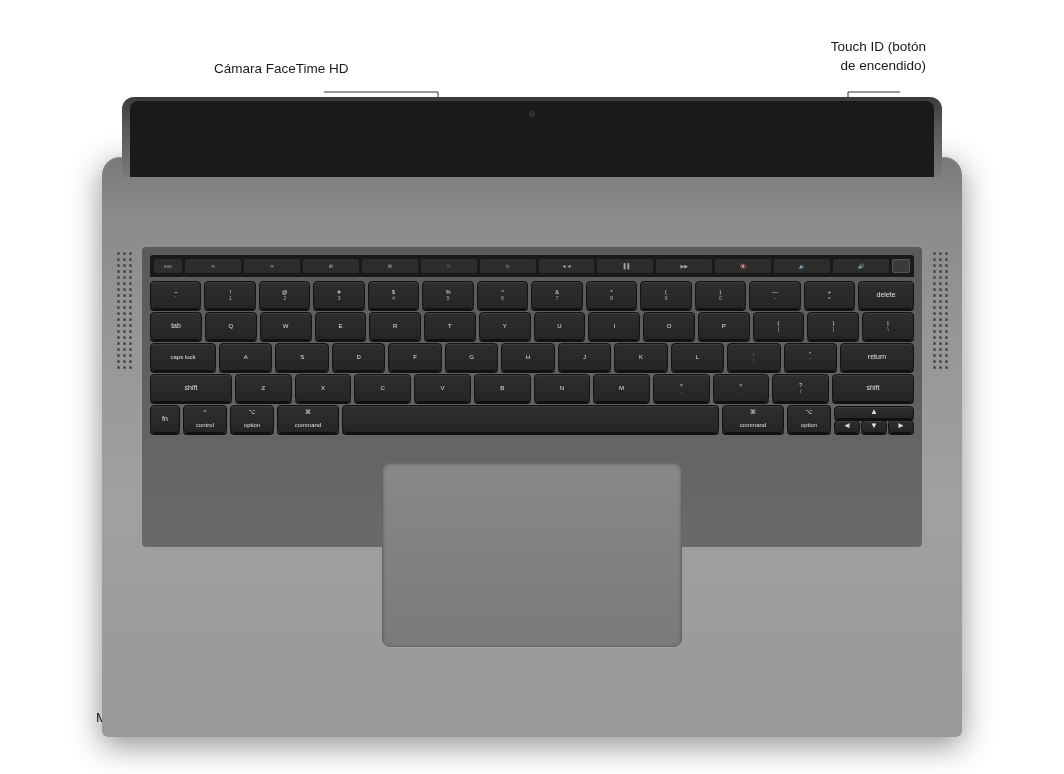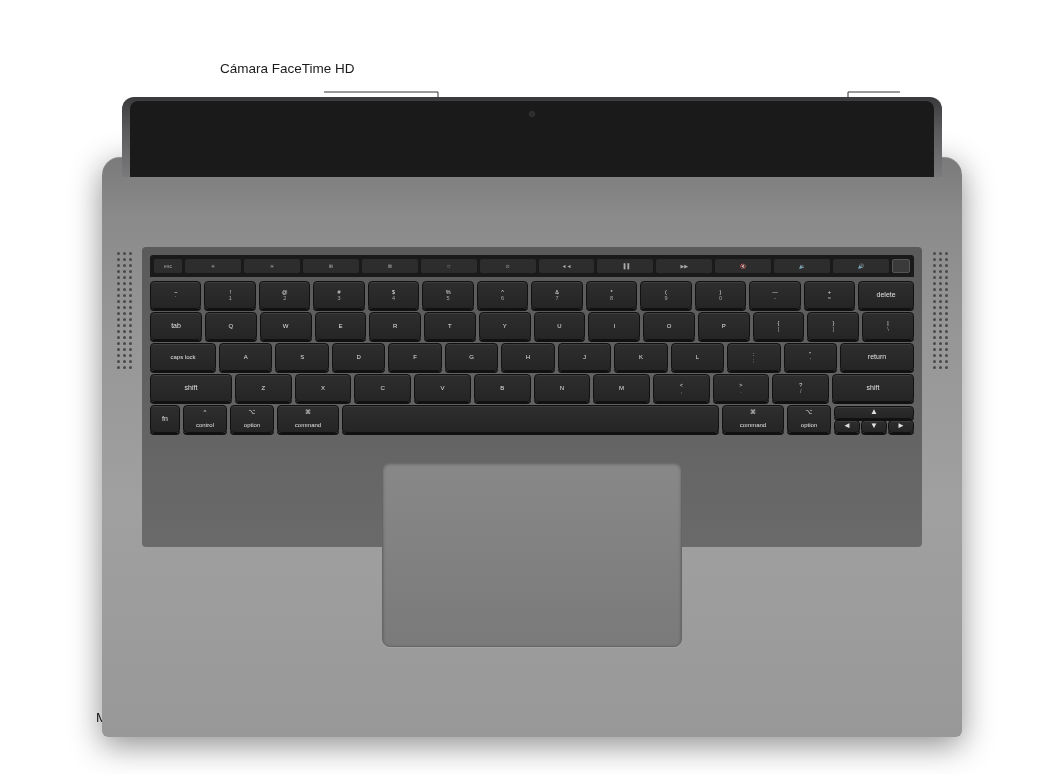--- a/index.html
+++ b/index.html
@@ -272,24 +272,28 @@
     <line x1="848" y1="92" x2="848" y2="175" stroke="#333" stroke-width="1"></line>
     <line x1="848" y1="92" x2="900" y2="92" stroke="#333" stroke-width="1"></line>
 
     <line x1="158" y1="710" x2="158" y2="635" stroke="#333" stroke-width="1"></line>
 
     <line x1="488" y1="710" x2="488" y2="655" stroke="#333" stroke-width="1"></line>
   </svg>
 
   <div class="annotations">
 
-    <div class="callout-text" style="top:60px; left:220px; ">
+    <div class="callout-text" style="top:60px; left:214px; ">
       <span>Cámara FaceTime HD</span>
     </div>
 
+    <div class="callout-text" style="top:38px; right:138px; text-align:right;">
+      <span>Touch ID (botón</span><br>
+      <span>de encendido)</span>
+    </div>
 
     <div class="callout-text" style="bottom:46px; left:96px;">
       <span>Micrófonos</span>
     </div>
 
     <div class="callout-text" style="bottom:46px; left:376px;">
       <span>Trackpad Force Touch</span>
     </div>
   </div>
 

